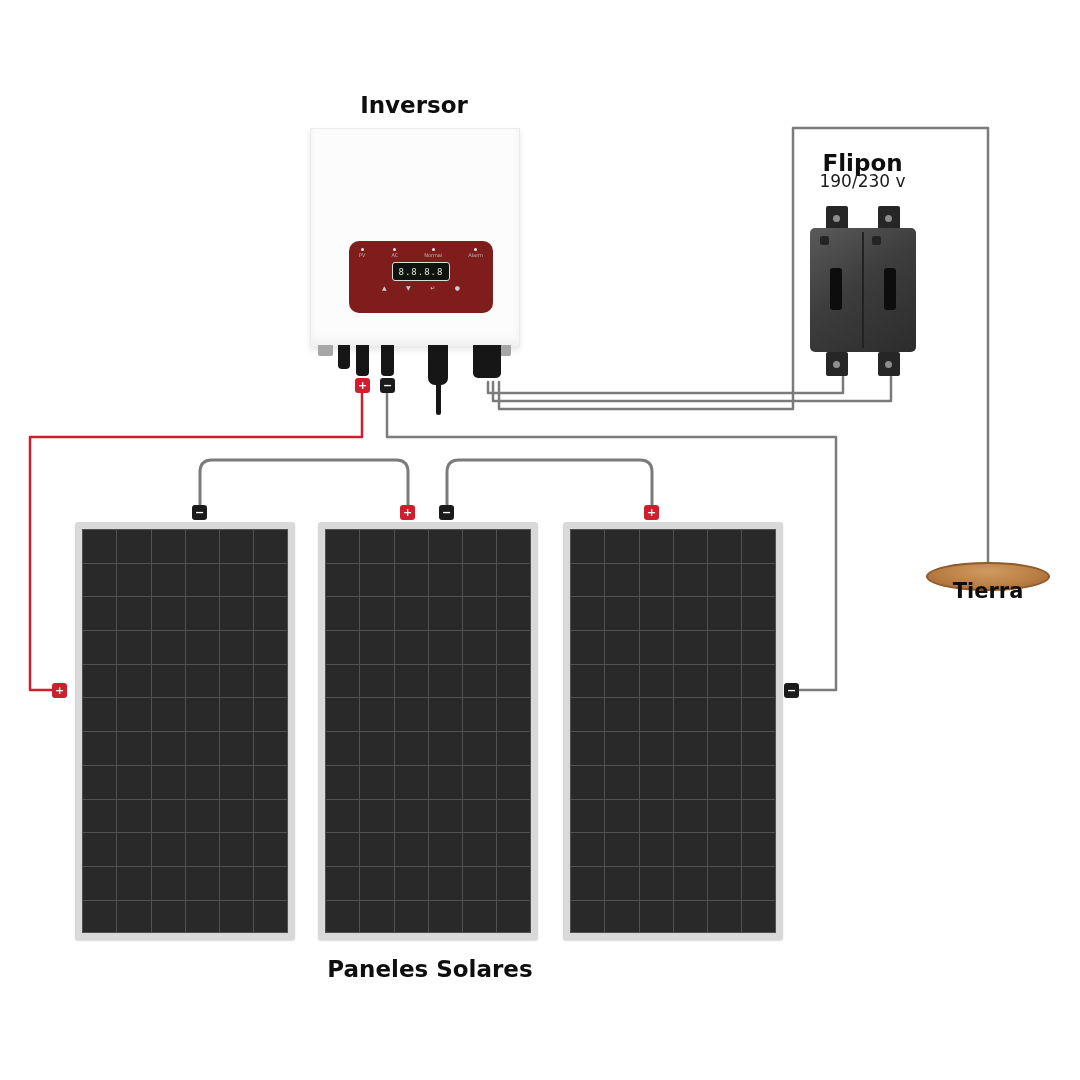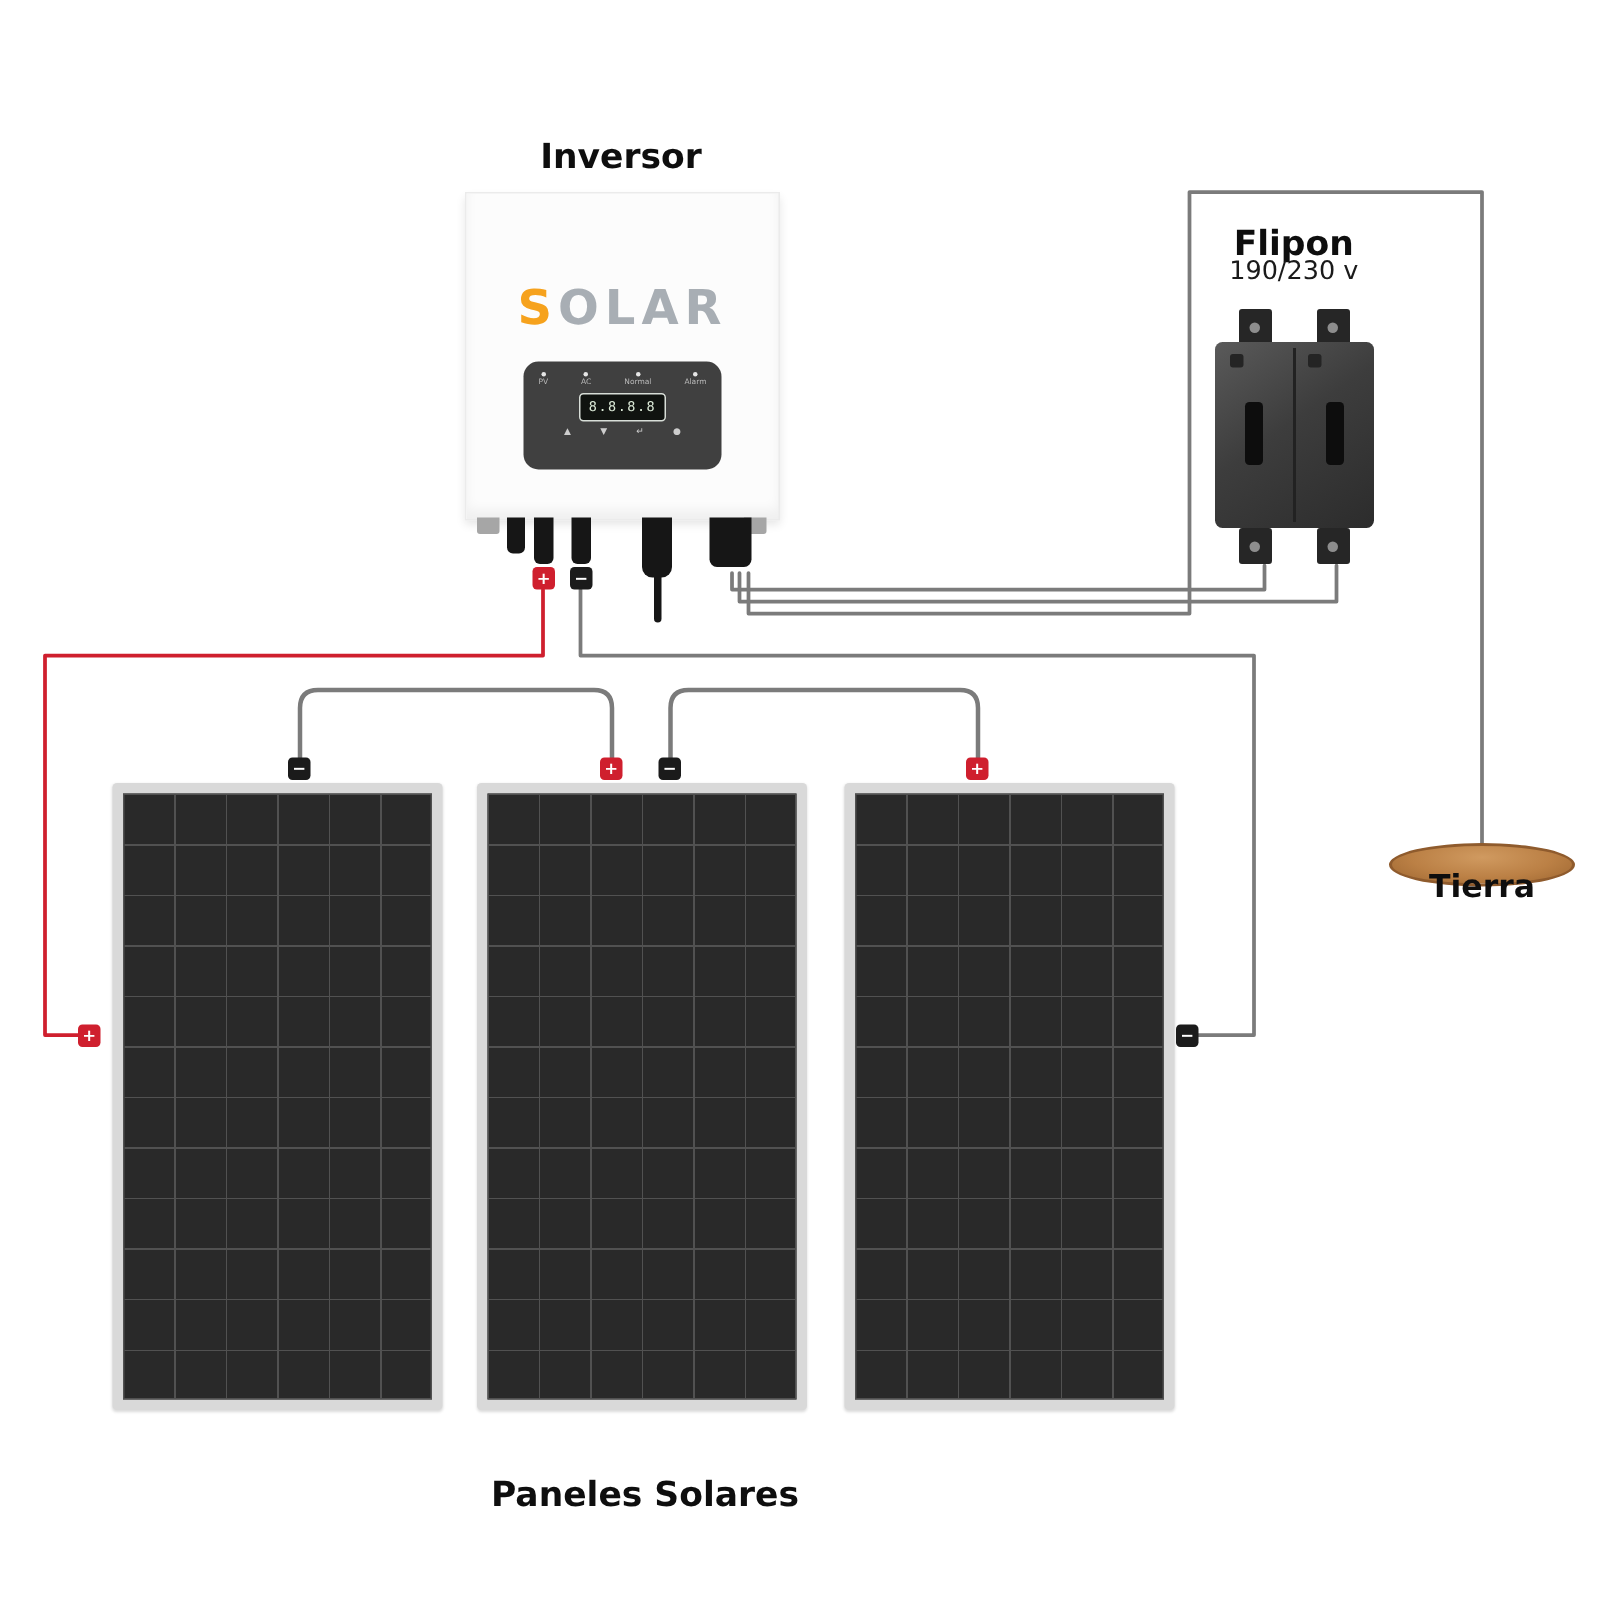--- a/index.html
+++ b/index.html
@@ -10,21 +10,21 @@
   .lbl-md{font-size:21px;}
   .sub{font-weight:normal;font-size:17px;color:#1a1a1a;text-align:center;}
   #wires{position:absolute;left:0;top:0;pointer-events:none;}
 
   
   .inverter{left:310px;top:128px;width:208px;height:217px;background:#fcfcfc;border:1px solid #ebebeb;
     box-shadow:0 3px 6px rgba(0,0,0,0.10), inset 0 -6px 8px rgba(0,0,0,0.05);}
   .brand{left:0;top:60px;width:100%;text-align:center;font-size:32px;font-weight:bold;letter-spacing:4px;line-height:1;}
   .brand .s{color:#f6a21d;}
   .brand .olar{color:#a8aeb4;}
-  .display{left:38px;top:112px;width:132px;height:72px;background:#404040;border-radius:10px;display:flex;flex-direction:column;align-items:center;padding:7px 10px 5px;box-sizing:border-box;}
+  .display{left:38px;top:112px;width:144px;height:72px;background:#7f1d1d;border-radius:10px;display:flex;flex-direction:column;align-items:center;padding:7px 10px 5px;box-sizing:border-box;}
   .ledrow{width:100%;display:flex;justify-content:space-between;}
   .led{display:flex;flex-direction:column;align-items:center;gap:1px;}
   .led i{width:3px;height:3px;border-radius:50%;background:#e6e6e6;}
   .led span{font-size:5px;color:#b9b9b9;line-height:1.2;}
   .lcd{margin-top:4px;width:56px;height:17px;border:1px solid #d8ded8;border-radius:3px;color:#dcead8;background:#101310;font-family:"DejaVu Sans Mono",monospace;font-size:9px;display:flex;align-items:center;justify-content:center;letter-spacing:1px;}
   .btnrow{margin-top:4px;width:78px;display:flex;justify-content:space-between;}
   .btnrow span{font-size:6px;color:#cdcdcd;line-height:1;}
   .mount{background:#a6a6a6;border-radius:0 0 2px 2px;}
   .conn{background:#161616;border-radius:0 0 4px 4px;}
   .tag{width:15px;height:15px;border-radius:3px;color:#ffffff;font-size:11px;font-weight:bold;display:flex;align-items:center;justify-content:center;line-height:1;}
@@ -70,23 +70,20 @@
   <div class="cells"></div>
 </div>
 <div class="abs solar-panel" style="left:318px;">
   <div class="cells"></div>
 </div>
 <div class="abs solar-panel" style="left:563px;">
   <div class="cells"></div>
 </div>
 
 <div class="abs inverter">
-  <div class="abs brand">
-    <span class="s">S</span><span class="olar">OLAR</span>
-  </div>
   <div class="abs display">
     <div class="ledrow">
       <div class="led">
           <i></i>
           <span>PV</span>
         </div>
       <div class="led">
           <i></i>
           <span>AC</span>
         </div>
@@ -139,13 +136,13 @@
 <div class="abs tag tag-black" style="left:192px;top:505px;">−</div>
 <div class="abs tag tag-red" style="left:400px;top:505px;">+</div>
 <div class="abs tag tag-black" style="left:439px;top:505px;">−</div>
 <div class="abs tag tag-red" style="left:644px;top:505px;">+</div>
 <div class="abs tag tag-black" style="left:784px;top:683px;">−</div>
 
 <div class="abs lbl lbl-lg" style="left:310px;top:92px;width:208px;">Inversor</div>
 <div class="abs lbl lbl-lg" style="left:790px;top:150px;width:145px;">Flipon</div>
 <div class="abs sub" style="left:790px;top:171px;width:145px;">190/230 v</div>
 <div class="abs lbl lbl-md" style="left:926px;top:579px;width:124px;">Tierra</div>
-<div class="abs lbl lbl-lg" style="left:250px;top:956px;width:360px;margin-top:28px;">Paneles Solares</div>
+<div class="abs lbl lbl-lg" style="left:250px;top:956px;width:360px;">Paneles Solares</div>
 
 </body></html>

